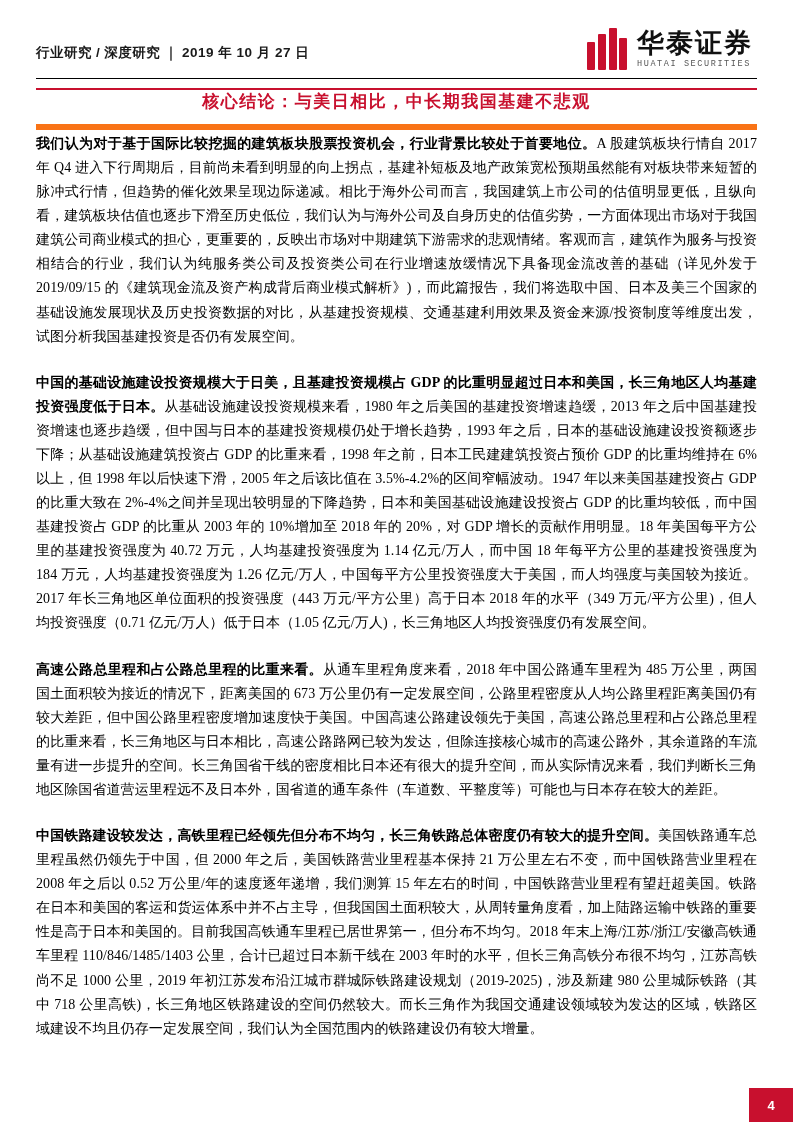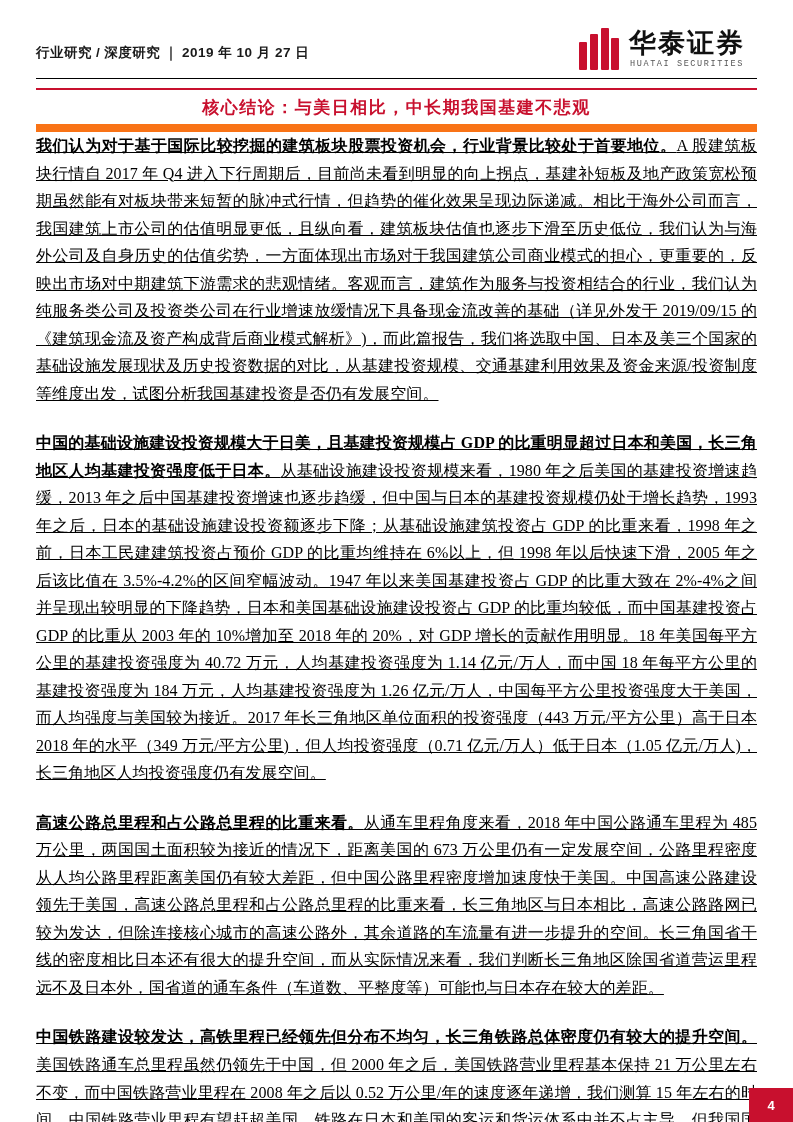--- a/index.html
+++ b/index.html
@@ -23,21 +23,20 @@
     padding: 0;
   }
 
   
   .header {
     position: absolute;
     top: 28px;
     left: 36px;
     right: 36px;
     height: 56px;
-    text-align: center;
   }
   .header-left {
     position: absolute;
     left: 0;
     top: 16px;
     font-family: "Liberation Sans", sans-serif;
     font-size: 13.5px;
     font-weight: bold;
     color: #1a1a1a;
     letter-spacing: 0.5px;
@@ -45,21 +44,21 @@
   }
   .header-left .sep {
     color: #1a1a1a;
     padding: 0 4px;
   }
   .header-left .date {
     font-weight: bold;
   }
   .header-right {
     position: absolute;
-    right: 12px;
+    right: 4px;
     top: 0;
     display: flex;
     align-items: center;
     gap: 10px;
   }
   .logo-mark {
     width: 42px;
     height: 42px;
     position: relative;
   }
@@ -103,49 +102,48 @@
   }
 
   
   .title-band {
     position: absolute;
     left: 36px;
     right: 36px;
     top: 88px;
     height: 34px;
     border-top: 2px solid #c8102e;
-    border-bottom: 8px solid #f97316;
-    display: flex;
-    align-items: center;
+    border-bottom: 6px solid #f97316;
+    display: flex;
+    align-items: flex-start;
     justify-content: center;
   }
   .title-band .title-text {
     font-family: "Liberation Sans", sans-serif;
     font-size: 17px;
     font-weight: bold;
     color: #c8102e;
     letter-spacing: 1.5px;
   }
 
   
   .content {
     position: absolute;
     left: 36px;
     right: 36px;
     top: 132px;
     bottom: 60px;
   }
   .para {
-    font-size: 16px;
+    font-size: 14px;
     line-height: 1.72;
     text-align: justify;
     text-justify: inter-ideograph;
     margin: 0 0 15px 0;
     letter-spacing: 0.1px;
-    text-decoration: underline;
   }
   .para .lead {
     font-weight: bold;
   }
   .para.first {
     margin-bottom: 22px;
   }
   .para.gap {
     margin-bottom: 22px;
   }

